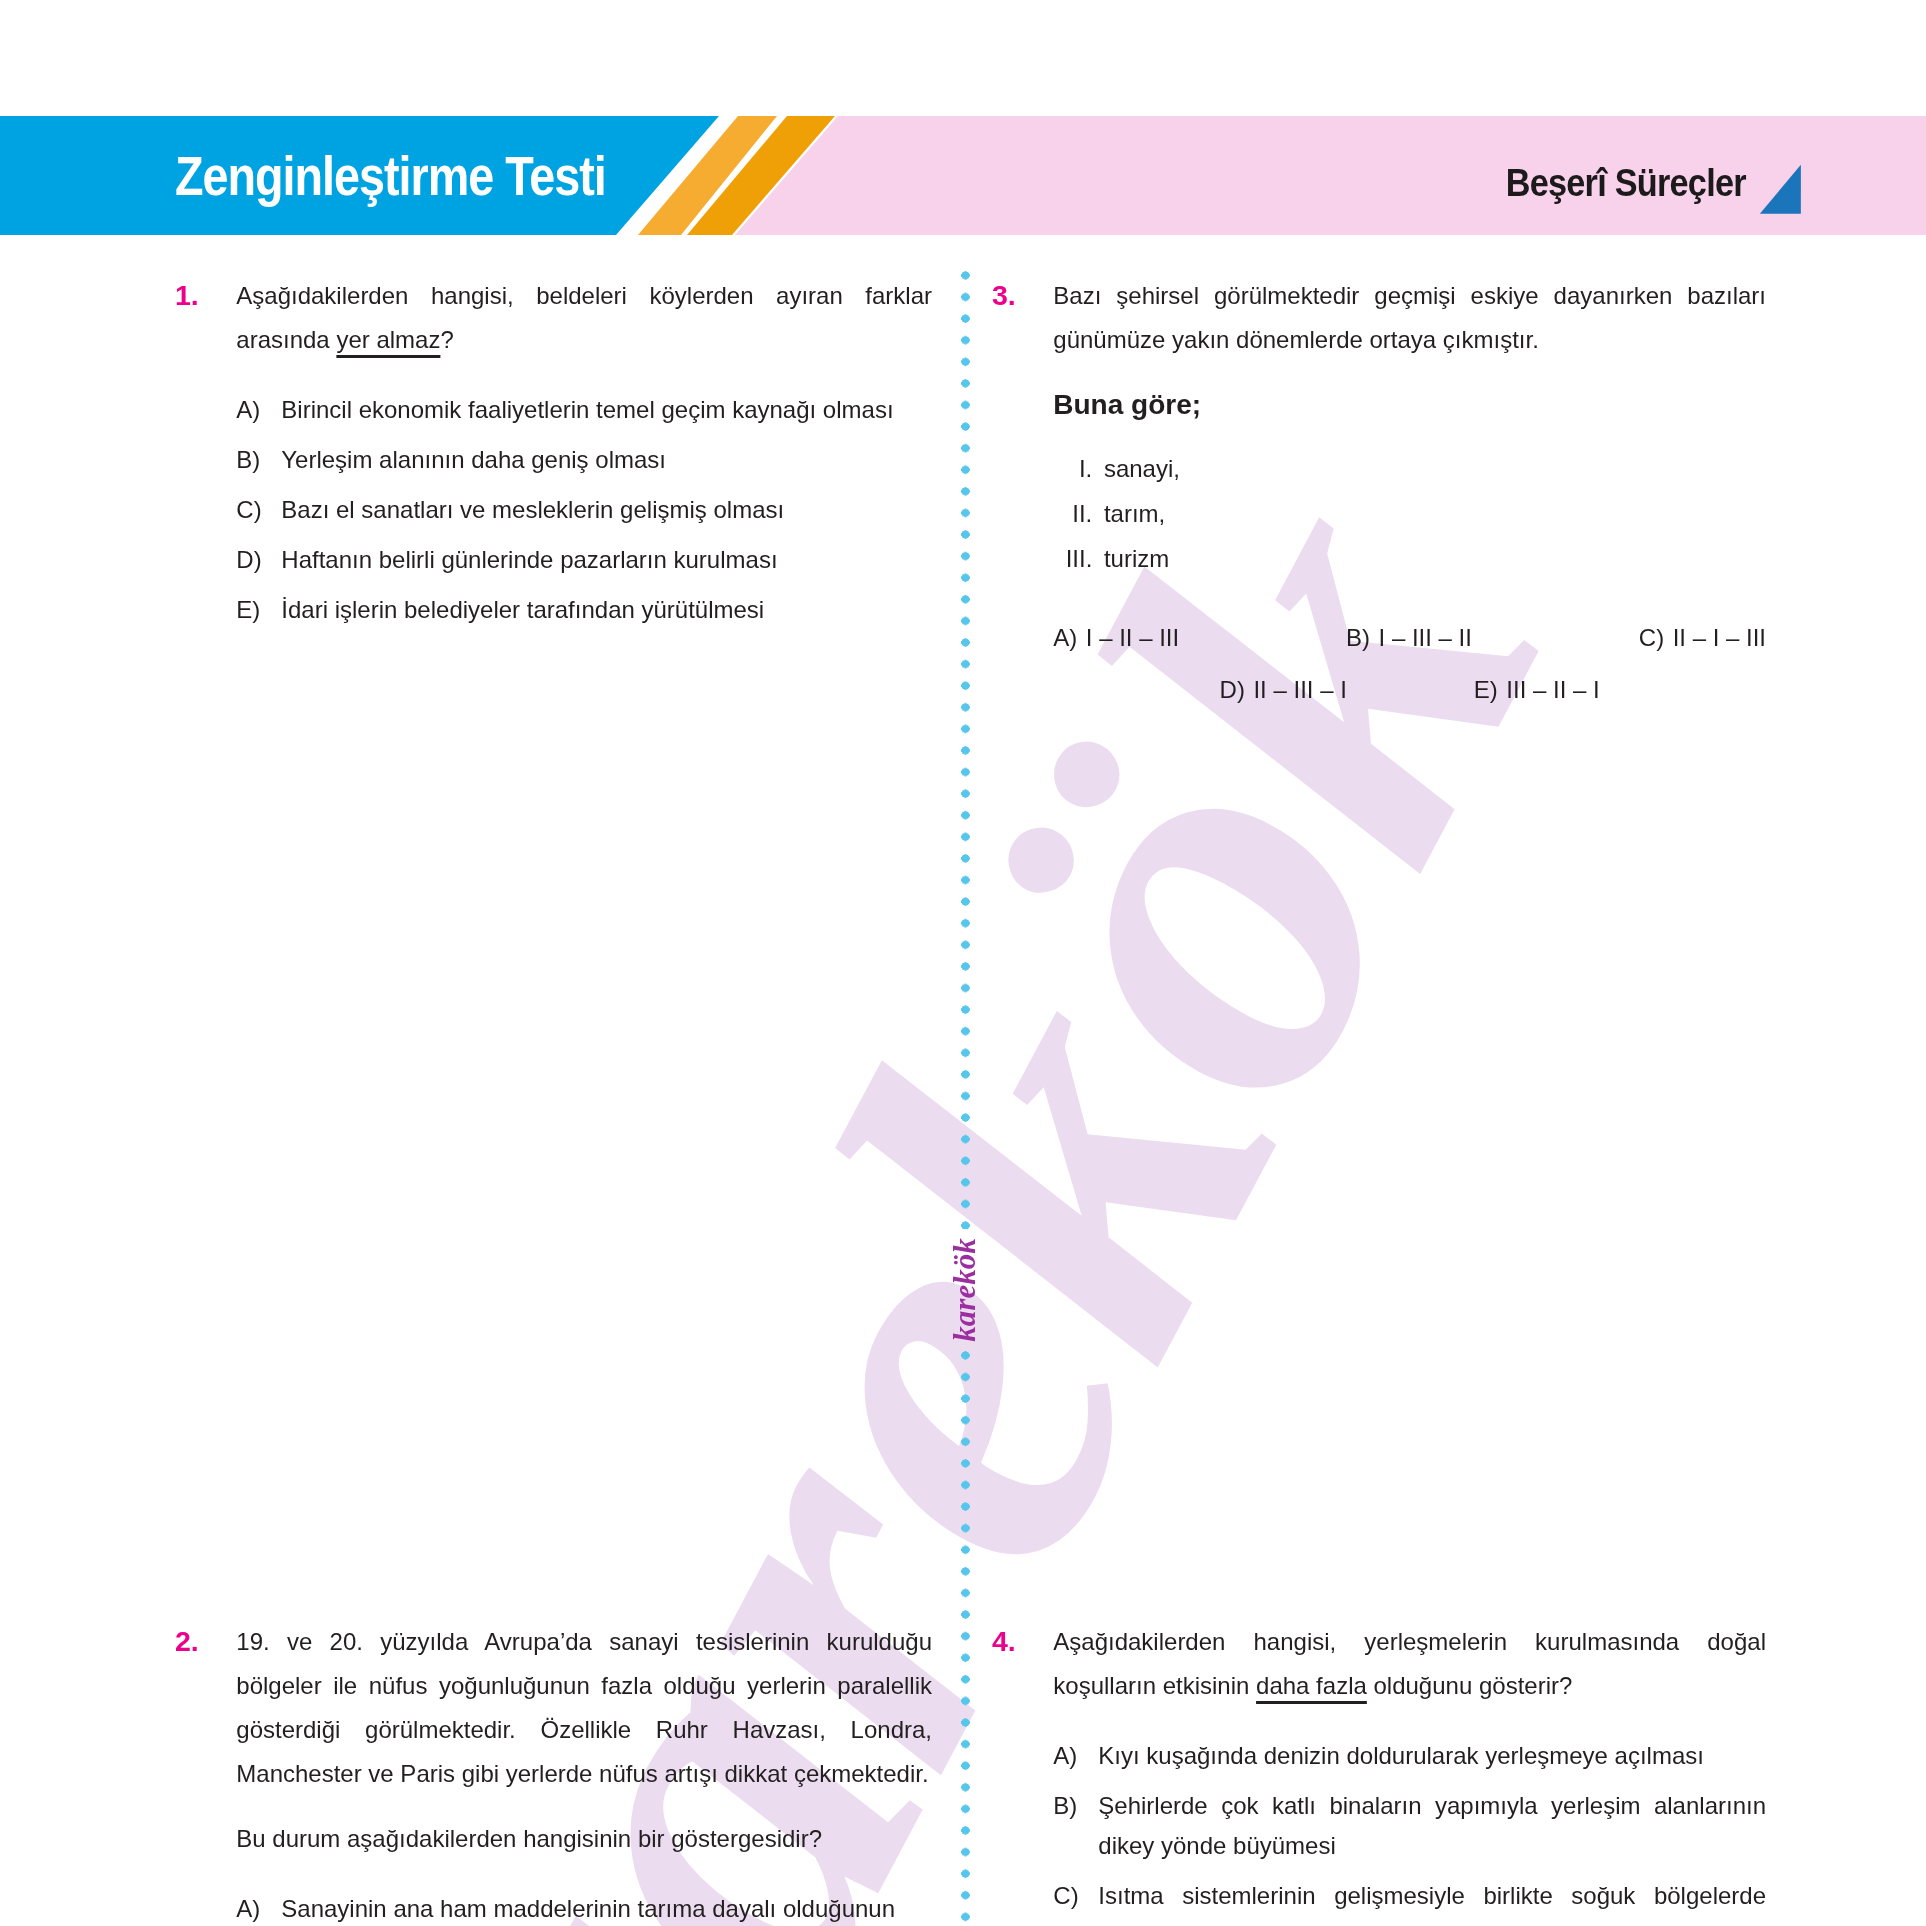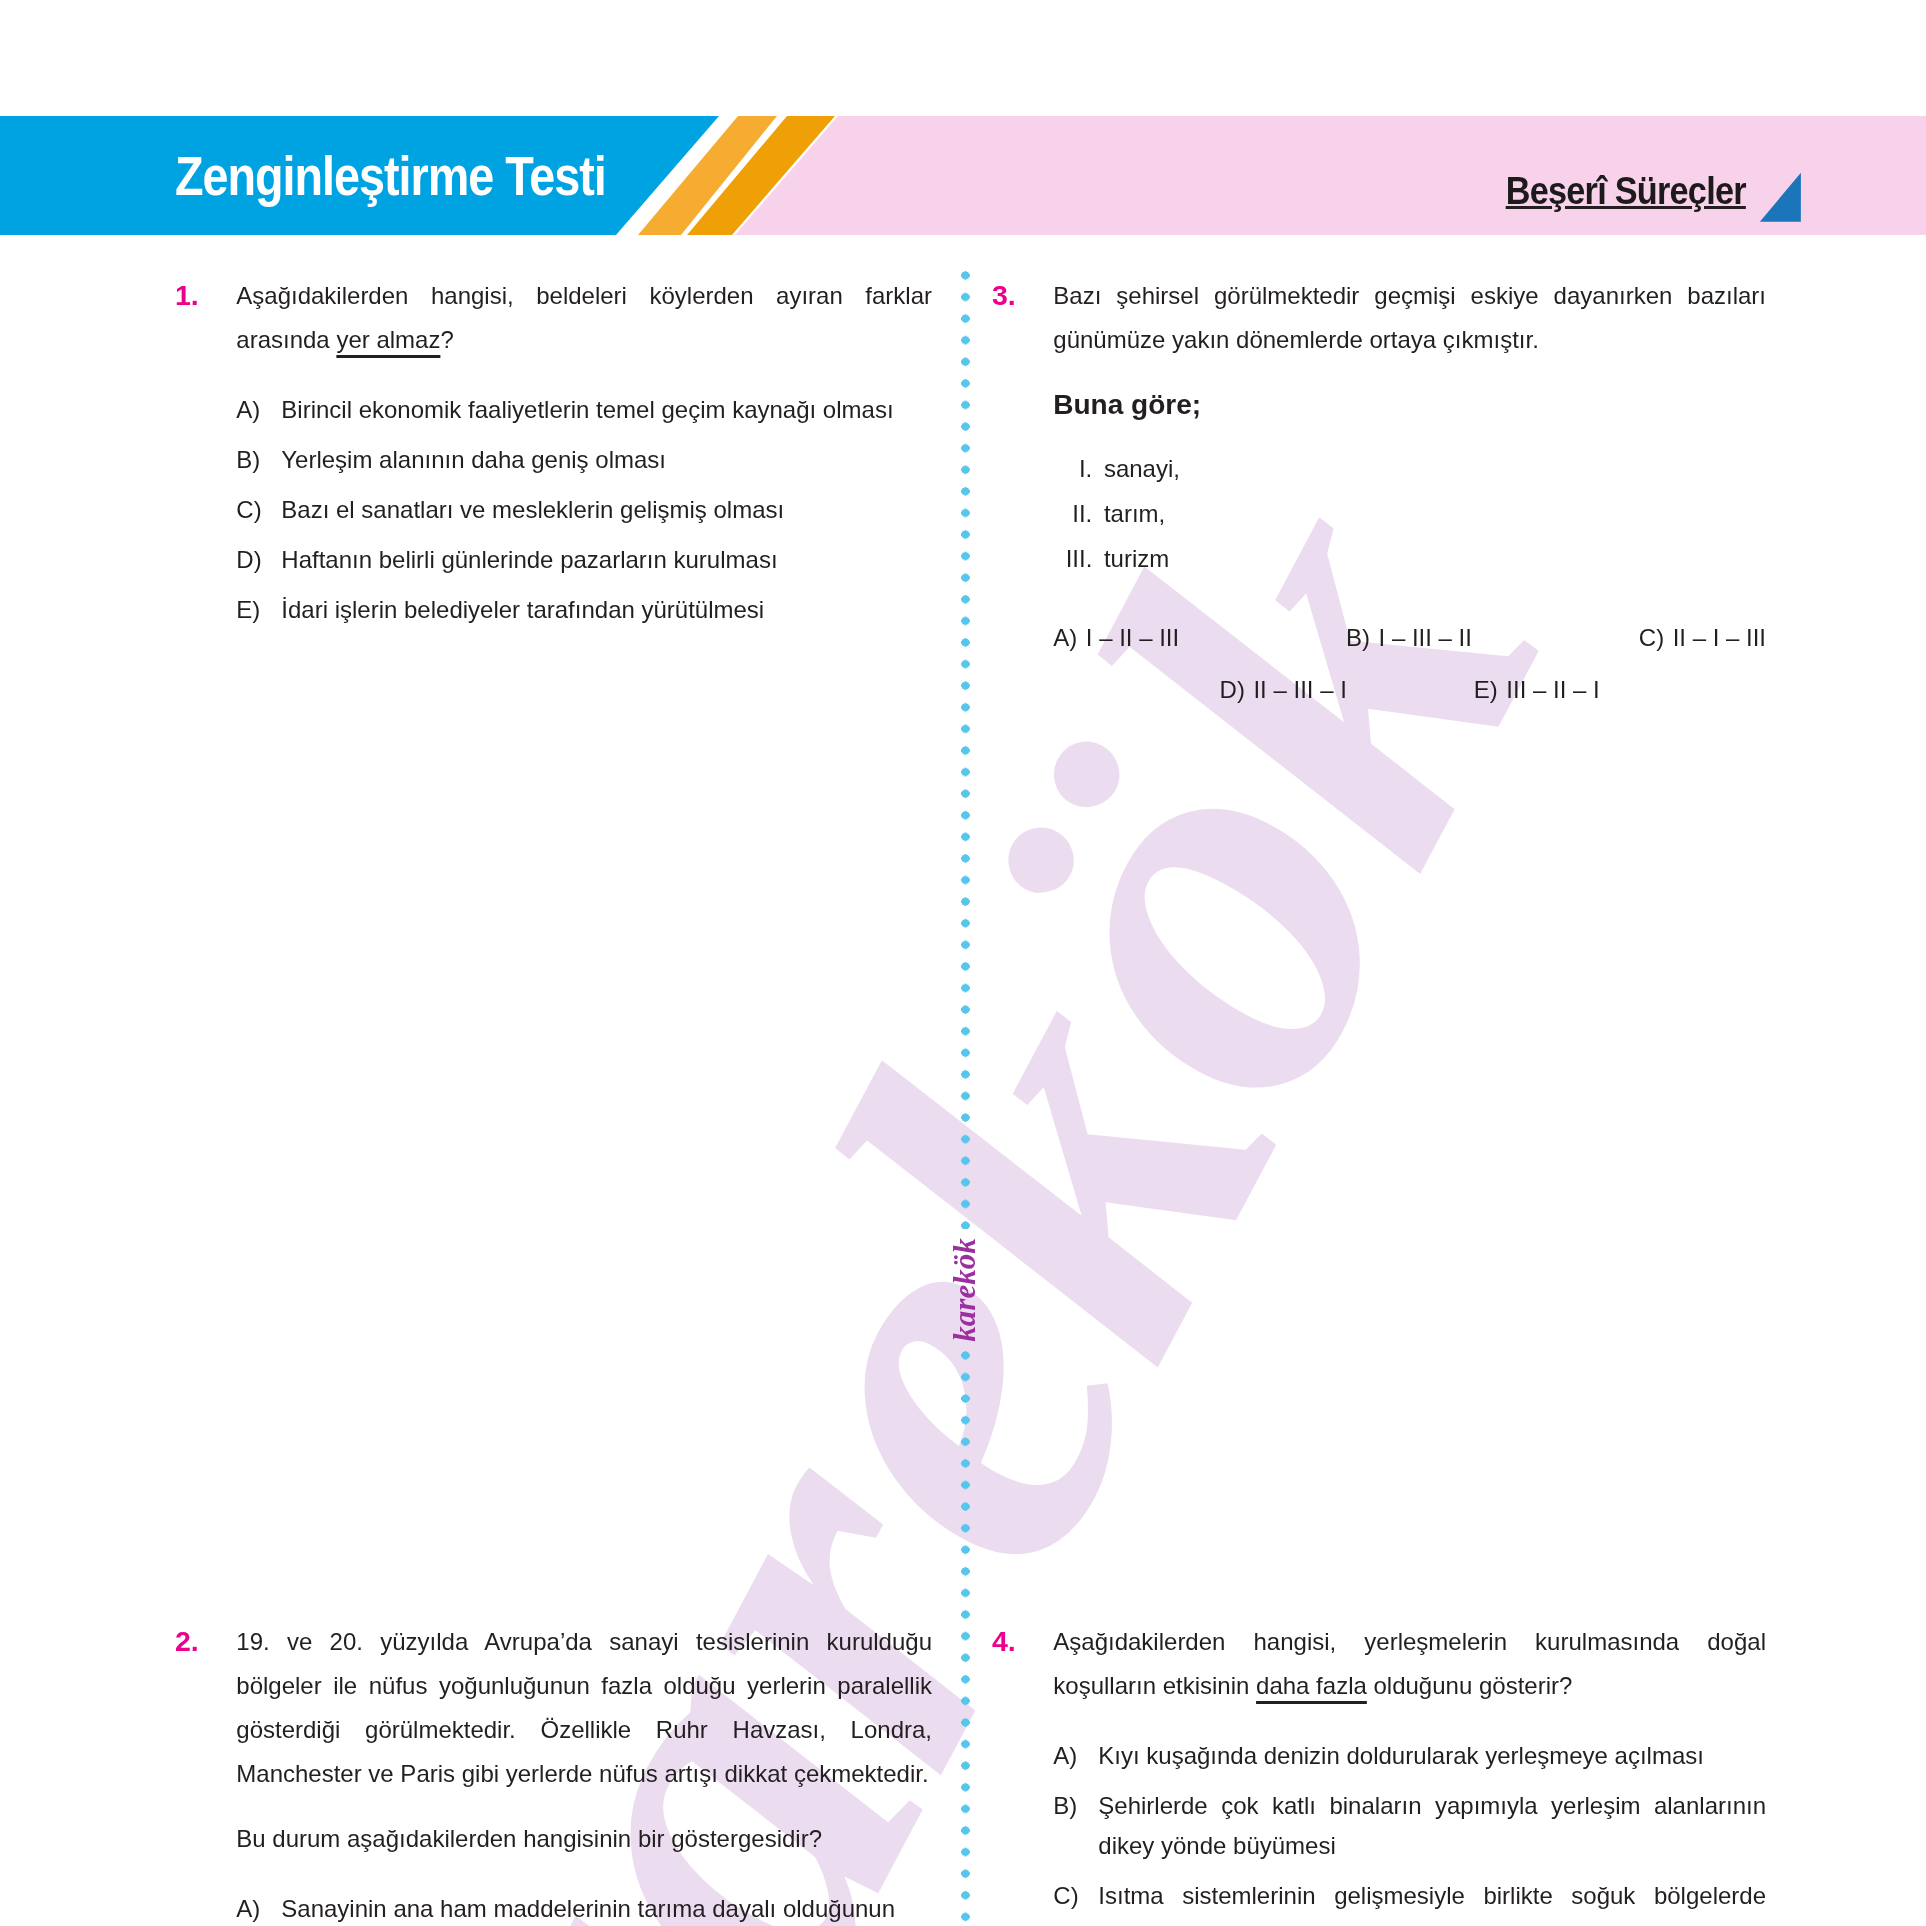--- a/index.html
+++ b/index.html
@@ -23,22 +23,22 @@
   .band-blue {background:#00a3e2; clip-path:polygon(0 0,719px 0,616px 100%,0 100%);}
   .stripe-1  {background:#f6ac31; clip-path:polygon(738px 0,777px 0,681px 100%,638px 100%);}
   .stripe-2  {background:#efa007; clip-path:polygon(787px 0,835px 0,732px 100%,687px 100%);}
   .band-pink {background:#f8d2ea; clip-path:polygon(838px 0,1936px 0,1936px 100%,735px 100%);}
   .test-title{
     position:absolute; left:175px; top:0; height:100%; display:flex; align-items:center;
     font-size:55px; font-weight:bold; color:#ffffff; letter-spacing:-1.2px;
     transform:scaleX(.85); transform-origin:left center; white-space:nowrap; z-index:2;
   }
   .unit-wrap{
-    position:absolute; left:1479px; top:16px; height:100%;
-    display:flex; align-items:center; gap:14px; z-index:2;text-decoration:underline;
+    position:absolute; left:1479px; top:8px; height:100%;
+    display:flex; align-items:center; gap:14px; z-index:2;
   }
   .unit-title{
     font-size:38px; font-weight:bold; color:#1c1a1b; letter-spacing:-0.8px;
     transform:scaleX(.9); transform-origin:right center; white-space:nowrap;
   }
   .unit-tri{
     width:41px; height:49px; background:#1b75bb;
     clip-path:polygon(100% 0,100% 100%,0 100%);
     margin-top:11.6px;
   }

